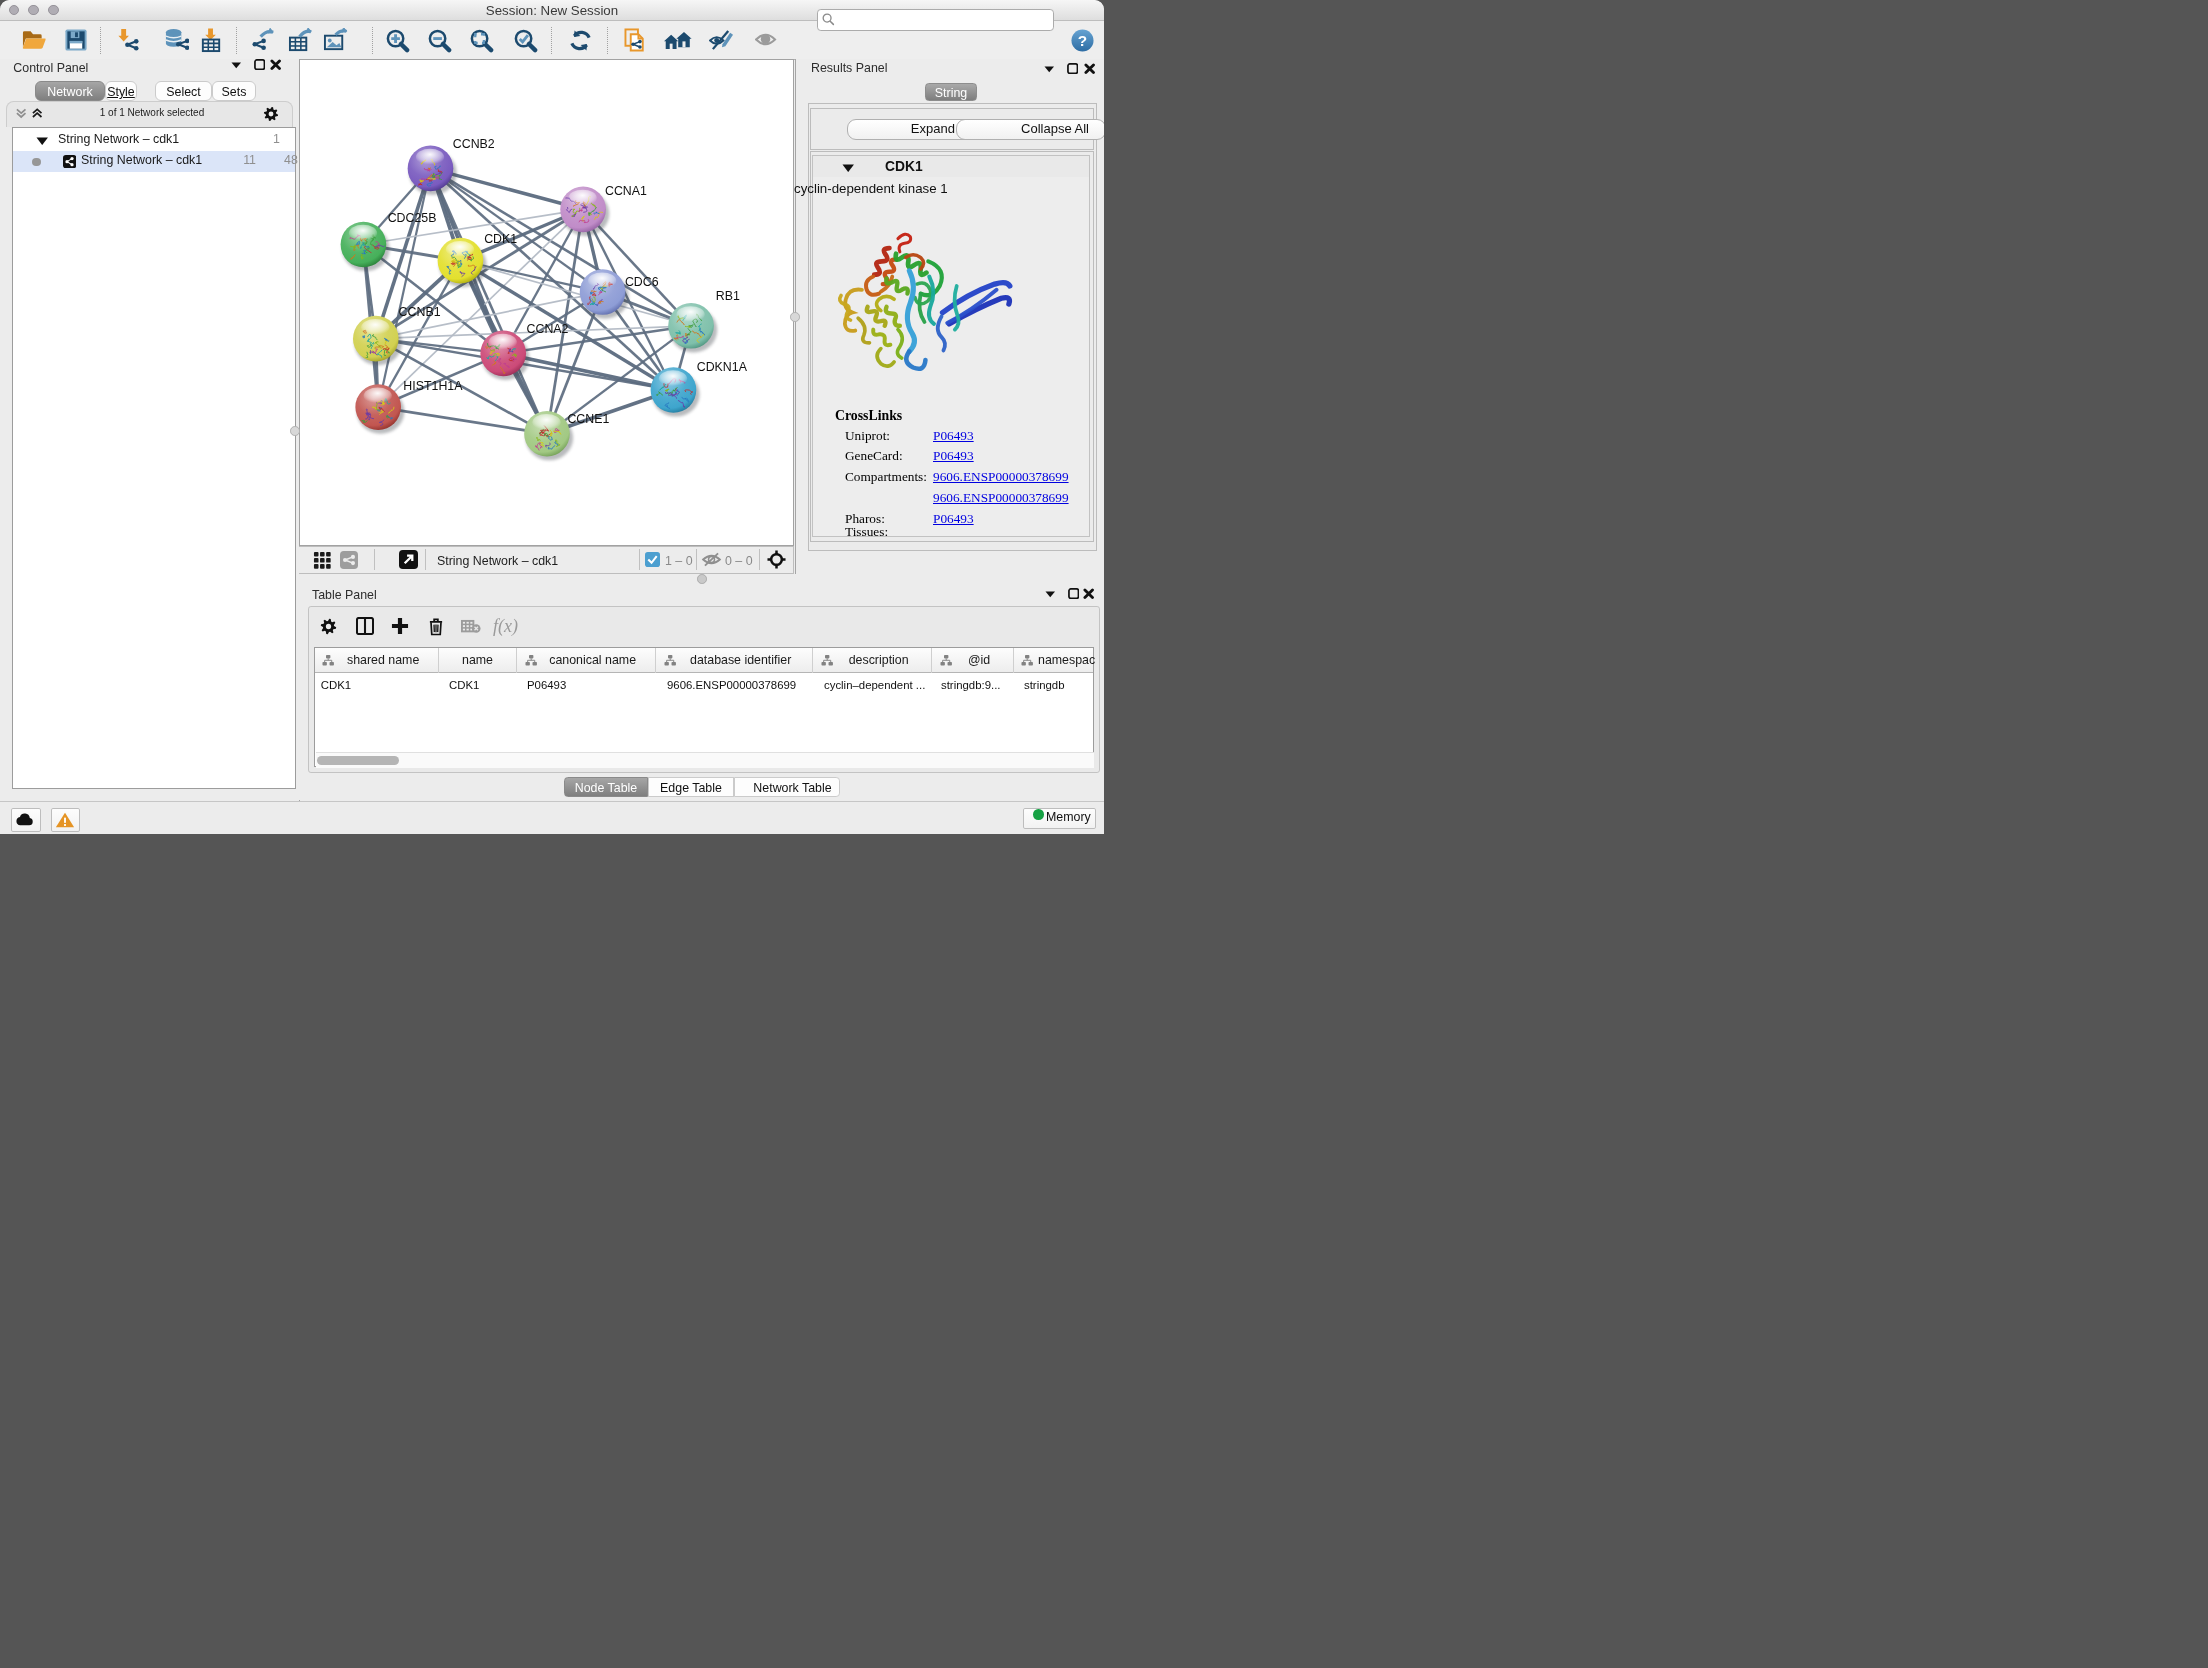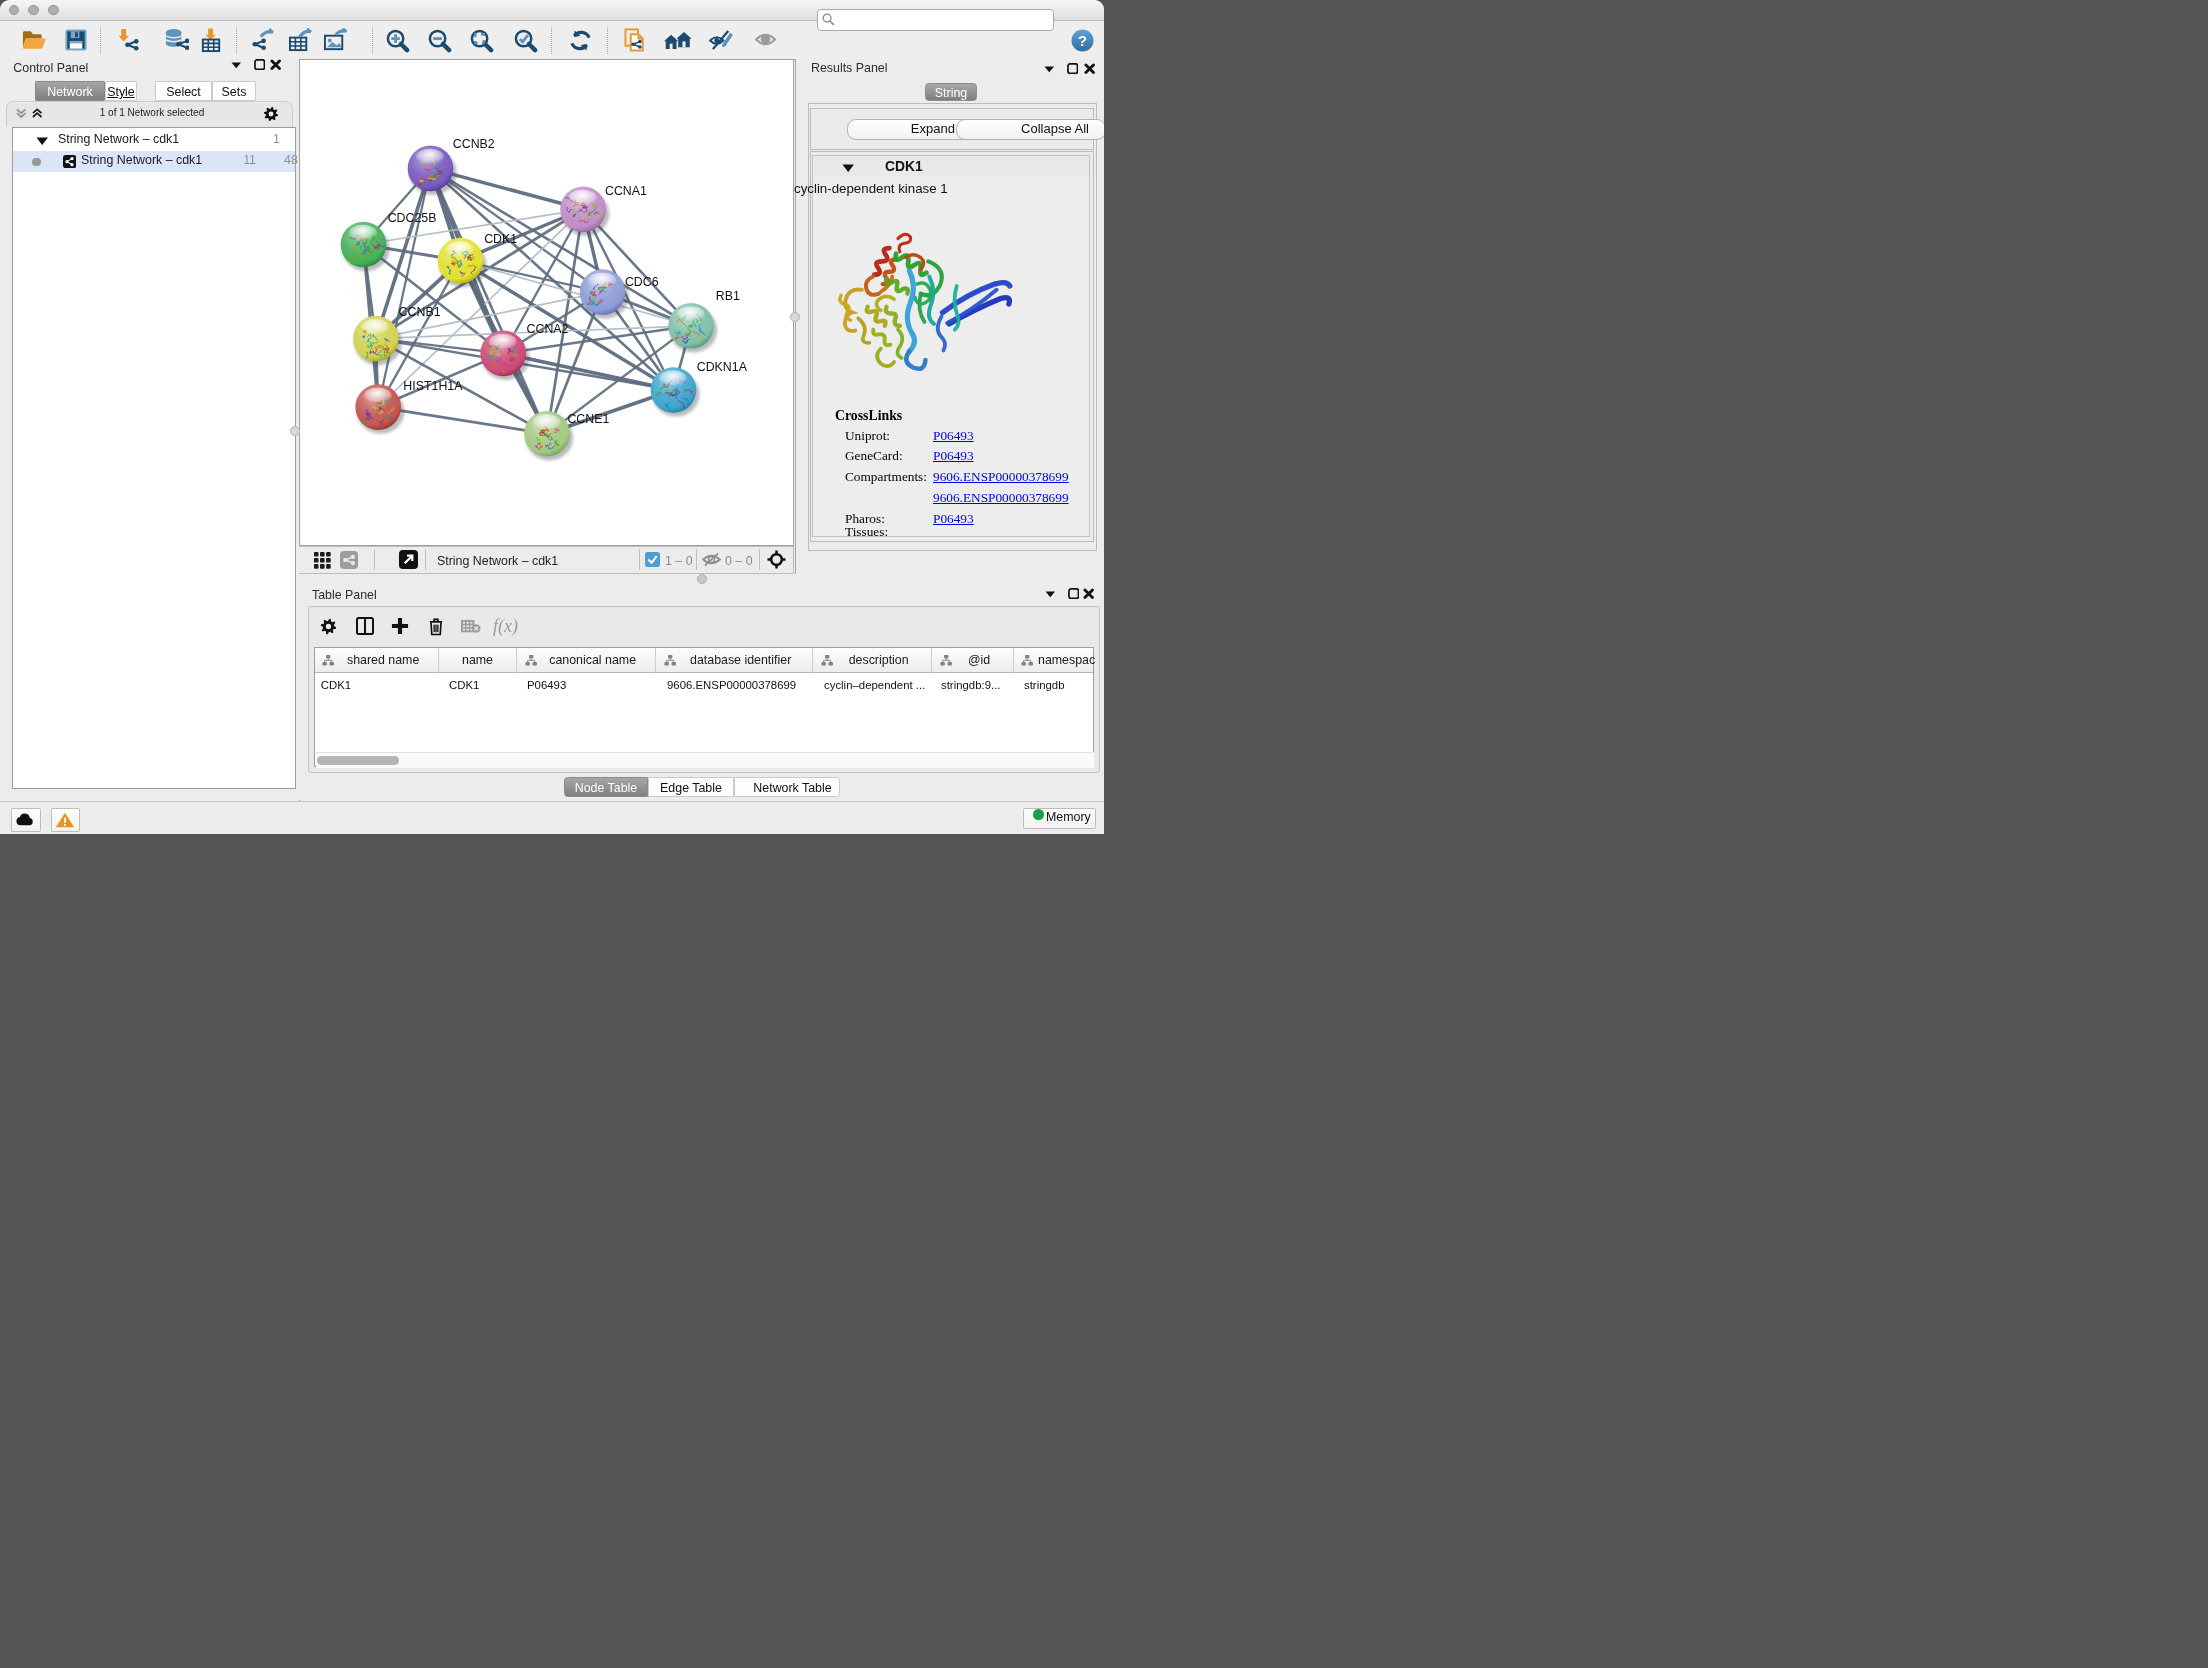--- a/index.html
+++ b/index.html
@@ -10,21 +10,21 @@
 .titlebar{left:0;top:0;width:1104px;height:20px;background:linear-gradient(#f6f6f6,#dedede);border-bottom:1px solid #bdbdbd;border-radius:9.5px 9.5px 0 0;}
 .tl{width:10.5px;height:10.5px;border-radius:50%;background:#b0adb4;border:0.5px solid #96939a;top:4.8px;box-sizing:border-box;}
 .title{width:100%;text-align:center;top:3.3px;font-size:13.3px;color:#3a3a3a;}
 
 .toolbar{left:0;top:21px;width:1104px;height:38px;background:#eeeeee;border-bottom:1px solid #b2b2b2;}
 .tsep{top:5.7px;height:27px;width:0px;border-left:1.9px dotted #a2a2a2;}
 .searchbox{left:817px;top:8.6px;width:235px;height:20px;background:#fff;border:1px solid #ababab;border-radius:3.8px;}
 
 .cpanel{left:0;top:59px;width:299px;height:742px;background:#ececec;border-right:1px solid #a5a5a5;}
 .ptitle{font-size:12.4px;color:#2d2d2d;}
-.tab{position:absolute;top:0;height:20px;line-height:20px;text-align:center;font-size:12.4px;background:#fdfdfd;border:1px solid #cbcbcb;color:#111;border-radius:1px;box-sizing:border-box;}
+.tab{position:absolute;top:0;height:20px;line-height:20px;text-align:center;font-size:12.4px;background:#fdfdfd;border:1px solid #cbcbcb;color:#111;border-radius:6px;box-sizing:border-box;}
 .tabsel{background:linear-gradient(#a6a6a6,#7f7f7f);color:#fff;border:1px solid #8a8a8a;}
 .whitelist{left:12px;top:127px;width:282px;height:660px;background:#fff;border:1px solid #9c9c9c;}
 .lrow{position:absolute;left:0;width:100%;height:21px;font-size:12.4px;color:#1a1a1a;}
 .num{color:#8f8f8f;}
 
 .netview{left:299px;top:59px;width:495px;height:487px;background:#fff;border:1px solid #a2a2a2;box-sizing:border-box;}
 .netstrip{left:299px;top:546px;width:495px;height:27.6px;background:#ececec;border:1px solid #bdbdbd;border-left:none;box-sizing:border-box;}
 .ssep{top:2.9px;height:21px;width:0px;border-left:1px solid #c0c0c0;}
 
 .rpanel{left:795px;top:59px;width:310px;height:516px;background:#ececec;border-left:1px solid #a5a5a5;box-sizing:border-box;}
@@ -44,20 +44,21 @@
 .serif{font-family:"Liberation Serif",serif;}
 </style>
 </head>
 <body>
 <div class="win">
 
   <div class="abs titlebar"></div>
   <div class="abs tl" style="left:8.6px;"></div>
   <div class="abs tl" style="left:28px;"></div>
   <div class="abs tl" style="left:48px;"></div>
+  <div class="abs title">Session: New Session</div>
 
   <div class="abs toolbar"></div>
   <svg class="abs" style="left:21px;top:28px;" width="25" height="24" viewBox="0 0 26 25">
       <path d="M2 20 L2 5 Q2 3.5 3.5 3.5 L10 3.5 L12.5 6.5 L20 6.5 Q21.5 6.5 21.5 8 L21.5 11 L5 11 Z" fill="#a86a16"></path>
       <path d="M5.5 11 L25 11 Q26 11 25.5 12.5 L22.5 20.5 Q22 21.5 20.5 21.5 L2.5 21.5 Q1.5 21.5 2 20 Z" fill="#f0a73c"></path>
     </svg>
 <svg class="abs" style="left:64px;top:28px;" width="24" height="24" viewBox="0 0 25 25">
       <rect x="1.5" y="1.5" width="22" height="22" rx="2" fill="#7aa8c8"></rect>
       <rect x="3.5" y="3.5" width="18" height="18" fill="#1c4a6e"></rect>
       <rect x="7" y="3.5" width="9" height="7" fill="#7aa8c8"></rect>

